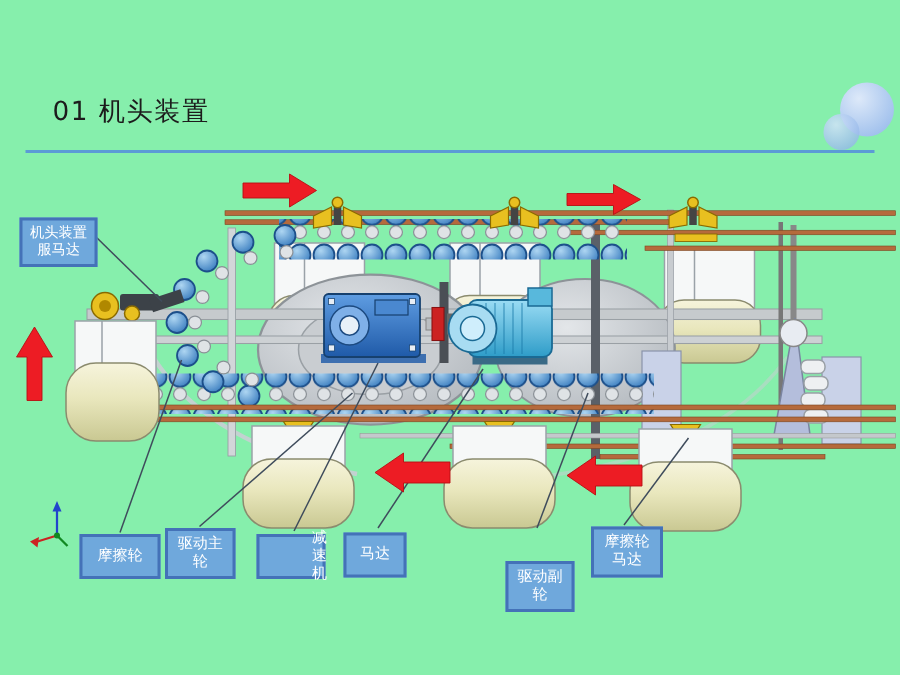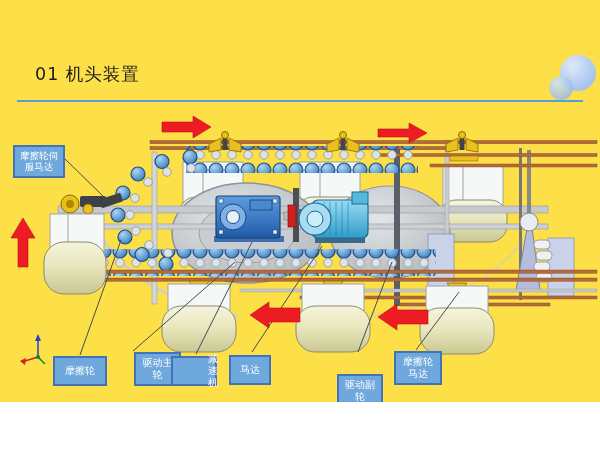--- a/index.html
+++ b/index.html
@@ -1,32 +1,32 @@
 <!DOCTYPE html>
 <html style="--accent-line: #5b9bd5; --label-bg: #6fa8dc; --label-border: #4472b8; --arrow-red: #ed1c24; --title-color: #1c1c1c;"><head>
 <meta charset="utf-8">
 <style>
   html,body{margin:0;padding:0;background:#fff;}
-  #slide{position:relative;width:600px;height:402px;background:#fde047;overflow:hidden;
+  #slide{position:relative;width:600px;height:450px;background:#86efac;overflow:hidden;
          font-family:"DejaVu Sans","Liberation Sans",sans-serif;}
   #page-title{position:absolute;left:35px;top:62px;font-size:17.5px;color:var(--title-color);
               letter-spacing:1px;}
   #title-rule{position:absolute;left:17px;top:100px;width:566px;height:2px;background:var(--accent-line);}
   .deco-circle{position:absolute;border-radius:50%;}
   #deco-big{left:560px;top:55px;width:36px;height:36px;
             background:radial-gradient(circle at 35% 30%, #dde9f9, #8fb5e9);}
   #deco-small{left:549px;top:76px;width:24px;height:24px;
               background:radial-gradient(circle at 35% 30%, rgba(210,227,249,.85), rgba(130,170,228,.8));}
   svg#diagram{position:absolute;left:0;top:0;width:600px;height:450px;}
   .callout{position:absolute;background:var(--label-bg);border:2px solid var(--label-border);
            color:#fff;font-size:10px;line-height:1.2;text-align:center;white-space:pre-line;
            padding:3px 2px;box-sizing:border-box;display:flex;align-items:center;justify-content:center;}
   #co-servo{left:13px;top:145px;width:52px;min-height:30px;font-size:9.5px;}
   #co-friction{left:53px;top:356px;width:54px;height:30px;}
-  #co-drivemain{left:110px;top:352px;width:47px;height:34px;margin-left:24px;}
+  #co-drivemain{left:110px;top:352px;width:47px;height:34px;}
   #co-reducer{left:171px;top:356px;width:46px;height:30px;padding-left:40px;}
   #co-motor{left:229px;top:355px;width:42px;height:30px;}
   #co-drivesub{left:337px;top:374px;width:46px;height:34px;}
   #co-frictionmotor{left:394px;top:351px;width:48px;height:34px;}
 </style>
 </head>
 <body>
 
 <div id="slide">
 
@@ -268,21 +268,21 @@
     <g>
       <line x1="38" y1="340" x2="38" y2="357" stroke="#2244cc" stroke-width="1.5"></line>
       <polygon points="35,341 41,341 38,334" fill="#2244cc"></polygon>
       <line x1="38" y1="357" x2="25" y2="361" stroke="#cc2222" stroke-width="1.5"></line>
       <polygon points="26,358 25,365 20,361" fill="#cc2222"></polygon>
       <line x1="38" y1="357" x2="45" y2="364" stroke="#118822" stroke-width="1.5"></line>
       <circle cx="38" cy="357" r="2" fill="#118822"></circle>
     </g>
   </svg>
 
-  <div class="callout" id="co-servo">摩擦轮伺
+  <div class="callout" id="co-servo">机头装置
 服马达</div>
   <div class="callout" id="co-friction">摩擦轮</div>
   <div class="callout" id="co-drivemain">驱动主
 轮</div>
   <div class="callout" id="co-reducer">减速机</div>
   <div class="callout" id="co-motor">马达</div>
   <div class="callout" id="co-drivesub">驱动副
 轮</div>
   <div class="callout" id="co-frictionmotor">摩擦轮
 马达</div>

